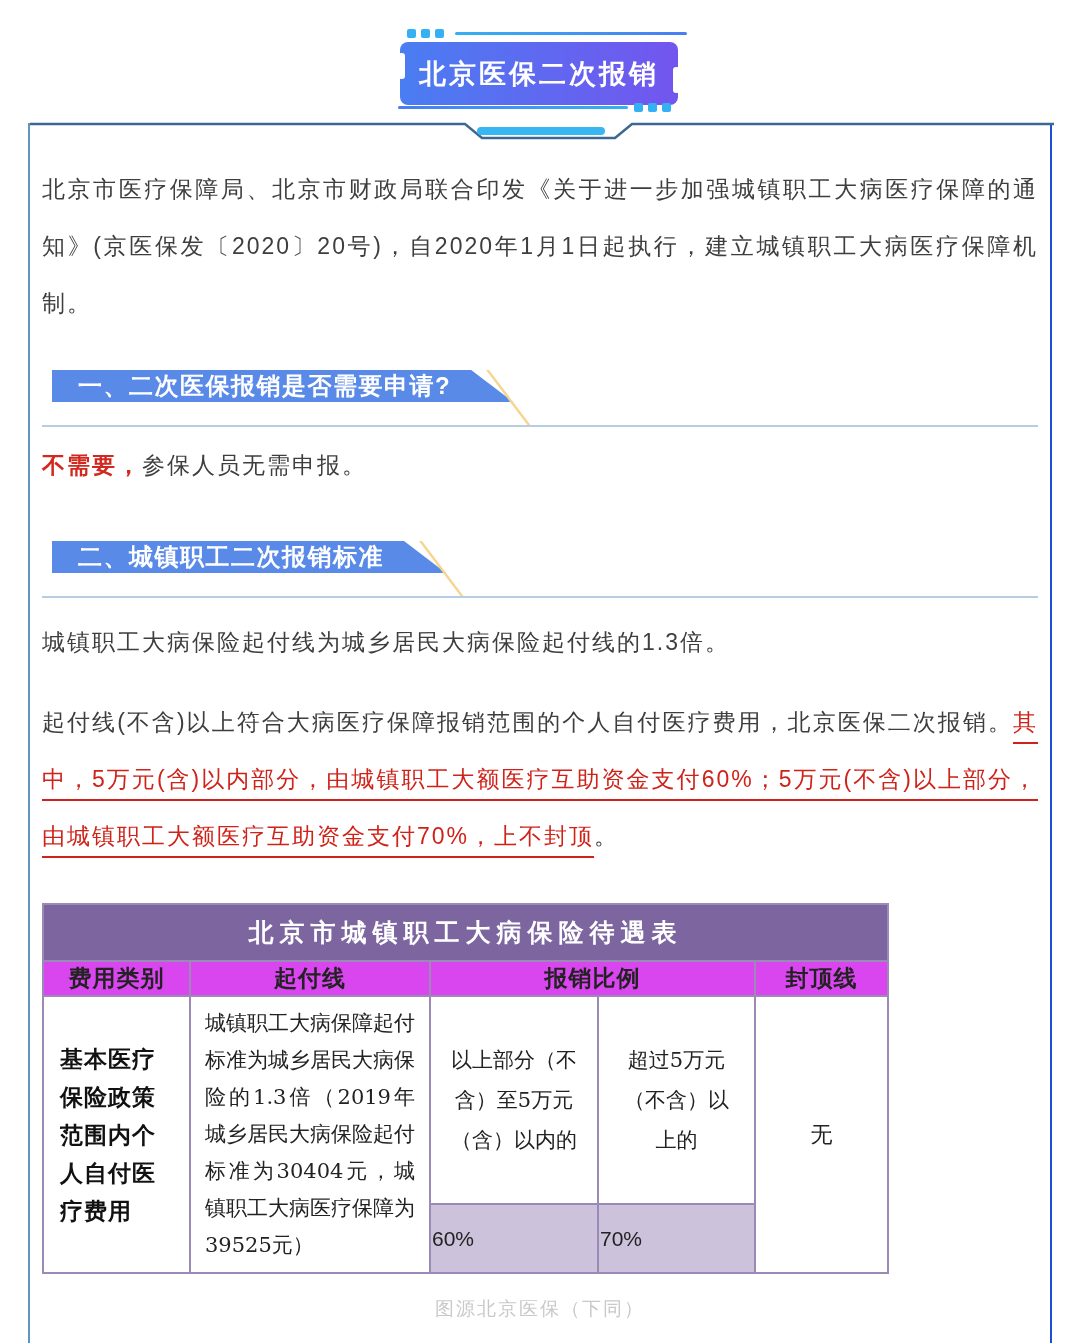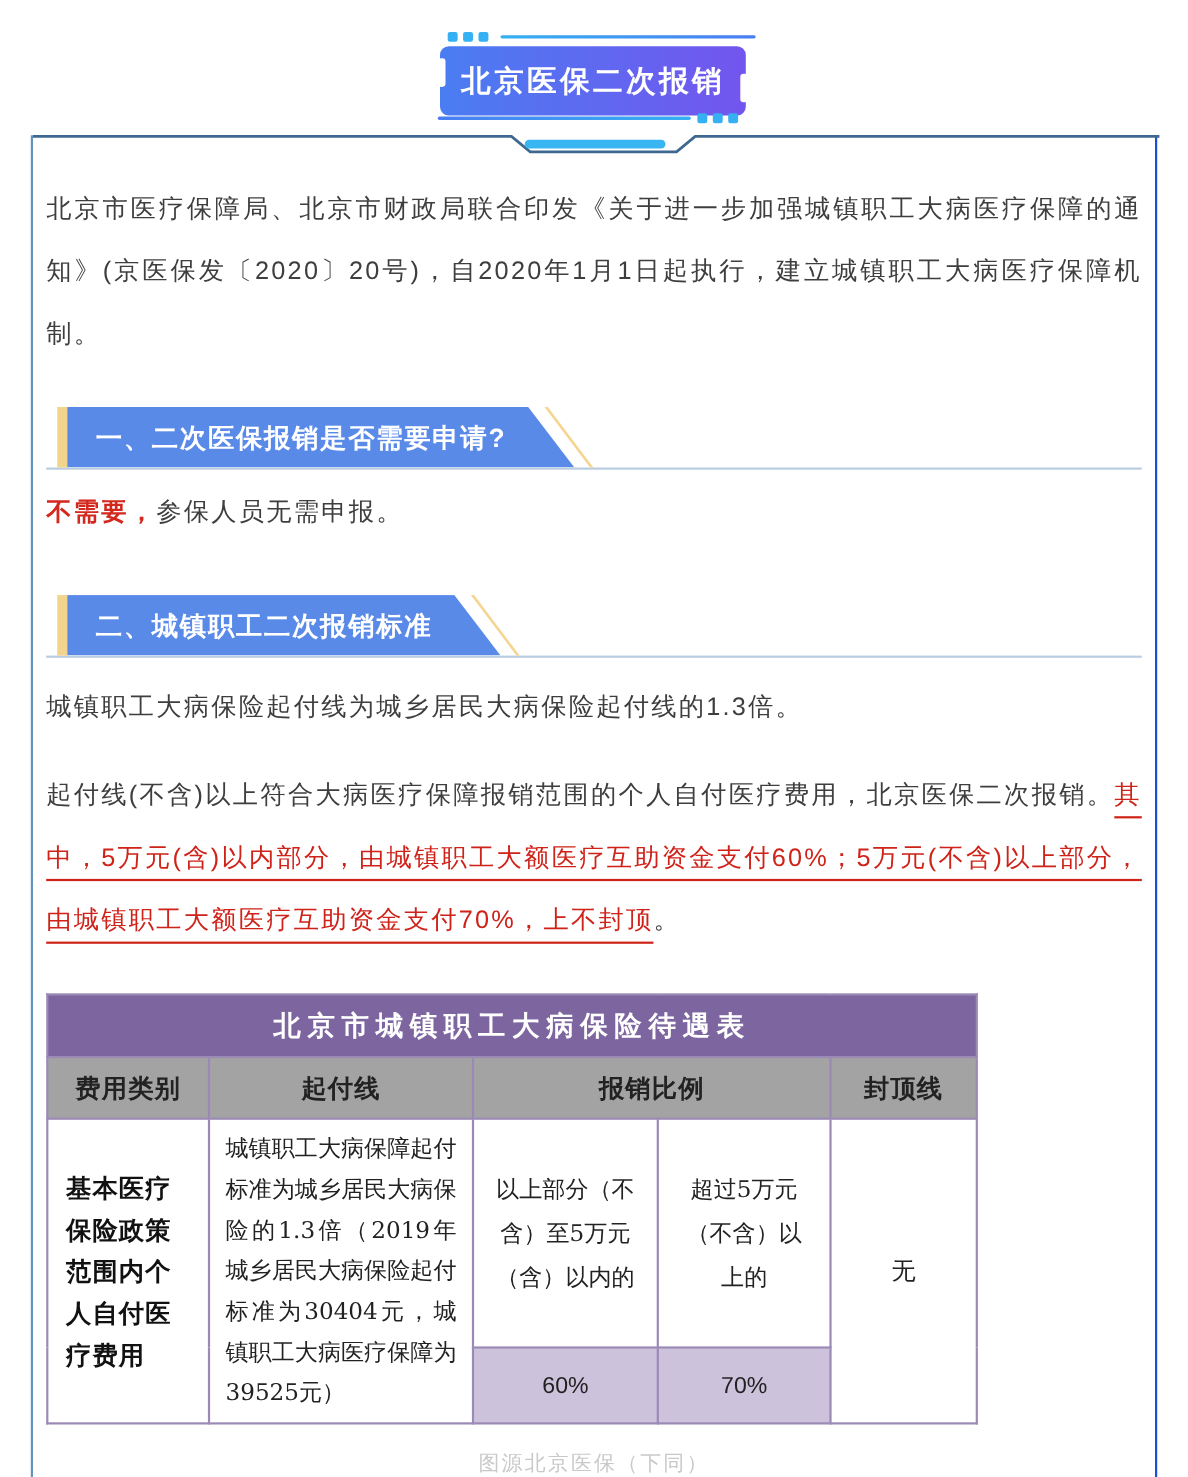--- a/index.html
+++ b/index.html
@@ -45,21 +45,21 @@
     text-decoration-thickness:2px;
     text-decoration-color:#cf231a;
     text-underline-offset:12px;
   }
   
   .banner-row{
     margin-top:38px;height:55px;border-bottom:2px solid #b9cde2;
     display:flex;align-items:stretch;padding-left:10px;position:relative;
   }
   .banner-row.second{margin-top:60px;}
-  .banner-wrap{display:inline-flex;position:relative;}
+  .banner-wrap{display:inline-flex;position:relative;flex-direction:column;}
   .ybar{width:9px;background:#f3d48c;}
   .banner{
     position:relative;background:#5a8ae8;color:#ffffff;
     font-size:24px;font-weight:bold;letter-spacing:1.5px;
     display:flex;align-items:center;
     padding:0 62px 0 26px;
     clip-path:polygon(0 0, calc(100% - 42px) 0, 100% 100%, 0 100%);
   }
   .accent{
     position:absolute;top:0;right:24px;width:3px;height:100%;
@@ -72,41 +72,41 @@
     margin-top:38px;border-collapse:collapse;width:845px;
     table-layout:fixed;
   }
   table.benefit th,table.benefit td{border:2px solid #9c8ab6;box-sizing:border-box;}
   .t-title th{
     background:#7d66a0;color:#ffffff;height:57px;
     font-size:25px;font-weight:bold;letter-spacing:6px;text-align:center;
     font-family:"DejaVu Serif","Liberation Serif",serif;
   }
   .t-head th{
-    background:#a3a3a3;color:#222222;height:56px;
+    background:#d946ef;color:#222222;height:35px;
     font-size:23px;font-weight:bold;text-align:center;letter-spacing:1px;
   }
   td.cat{
     font-size:23px;font-weight:bold;color:#111111;
     line-height:38px;padding:0 16px;text-align:left;vertical-align:middle;
     background:#ffffff;letter-spacing:1px;
   }
   td.ded{
     font-family:"DejaVu Serif","Liberation Serif",serif;
     font-size:21px;color:#222222;line-height:37px;
     padding:8px 14px;text-align:justify;vertical-align:middle;background:#ffffff;
   }
   td.tier{
     font-family:"DejaVu Serif","Liberation Serif",serif;
     font-size:21px;color:#222222;line-height:40px;
     padding:6px 16px;text-align:center;vertical-align:middle;
     background:#ffffff;height:194px;
   }
   td.rate{
-    background:#cdc2dc;text-align:center;height:64px;
+    background:#cdc2dc;height:64px;
     font-size:21px;color:#222222;vertical-align:middle;
   }
   td.cap{
     font-family:"DejaVu Serif","Liberation Serif",serif;
     font-size:22px;color:#222222;text-align:center;vertical-align:middle;background:#ffffff;
   }
   
   .caption{margin-top:22px;text-align:center;font-size:19px;color:#c9c9c9;letter-spacing:2px;}
 </style>
 </head>

